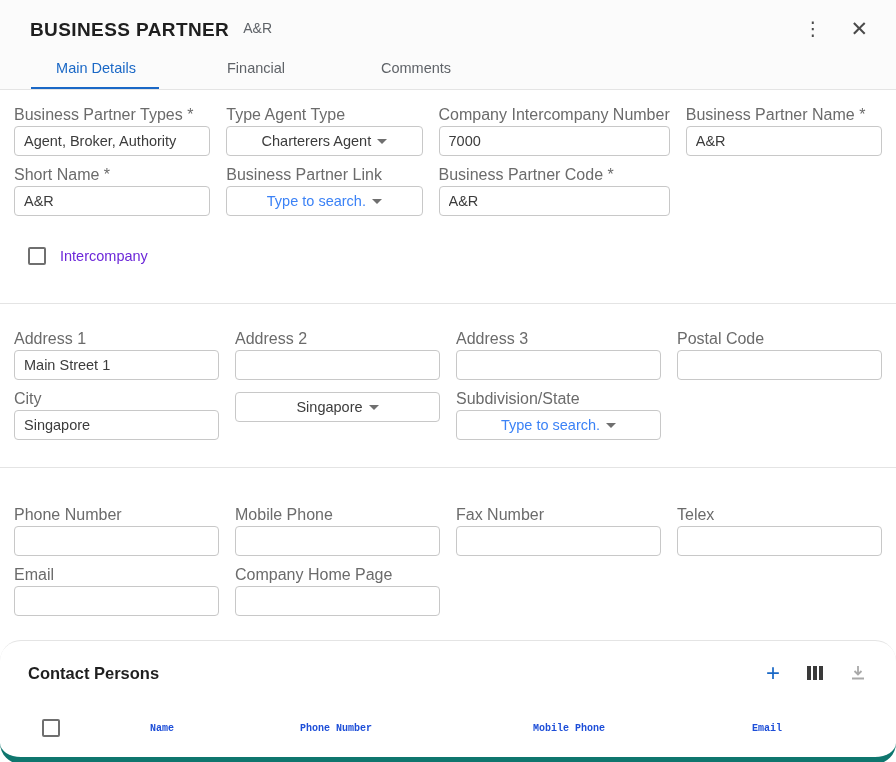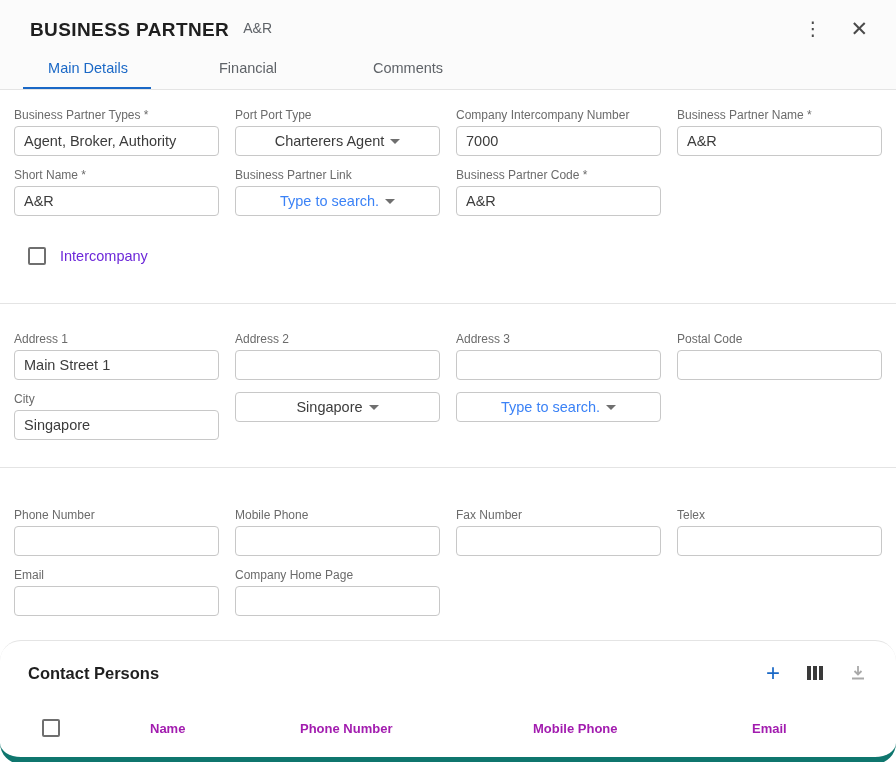--- a/index.html
+++ b/index.html
@@ -61,21 +61,21 @@
     color: #4a4a4a;
     line-height: 22px;
     cursor: pointer;
   }
 
   
   .tabs {
     display: flex;
     position: absolute;
     bottom: 0;
-    left: 8px;
+    left: 16px;
   }
   .tab {
     width: 160px;
     text-align: center;
     padding: 10px 0 13px 0;
     font-size: 14.5px;
     color: #5f6368;
     cursor: pointer;
     position: relative;
   }
@@ -95,21 +95,21 @@
     padding: 0 14px;
   }
   .form-grid {
     display: grid;
     grid-template-columns: repeat(4, 1fr);
     column-gap: 16px;
     row-gap: 12px;
   }
   .field { display: flex; flex-direction: column; }
   .field-label {
-    font-size: 12px;
+    font-size: 16px;
     color: #6b6b6b;
     margin-bottom: 4px;
     line-height: 14px;
     white-space: nowrap;
   }
   .field-input, .select-box {
     height: 30px;
     border: 1px solid #c8c8c8;
     border-radius: 4px;
     background: #ffffff;
@@ -210,23 +210,24 @@
   }
   .table-header {
     display: flex;
     align-items: center;
     height: 58px;
     padding: 0 28px;
   }
   .th-check { width: 122px; display: flex; align-items: center; }
   .th-check .checkbox { margin-left: 14px; }
   .th {
-    font-size: 13px;
+    font-size: 10px;
     font-weight: bold;
-    color: #a21caf;
+    color: #1d4ed8;
+    font-family: Liberation Mono, monospace;
   }
   .th-name   { width: 150px; }
   .th-phone  { width: 233px; }
   .th-mobile { width: 219px; }
   .th-email  { flex: 1; }
 </style>
 </head>
 <body>
 
 <div class="dialog">
@@ -247,21 +248,21 @@
     </div>
   </div>
 
   <div class="section pad-1">
     <div class="form-grid">
       <div class="field">
         <label class="field-label">Business Partner Types *</label>
         <input class="field-input" value="Agent, Broker, Authority" style="">
       </div>
       <div class="field">
-        <label class="field-label">Port Port Type</label>
+        <label class="field-label">Type Agent Type</label>
         <div class="select-box">
           <span class="select-value">Charterers Agent</span>
           <span class="caret"></span>
         </div>
       </div>
       <div class="field">
         <label class="field-label">Company Intercompany Number</label>
         <input class="field-input" value="7000" style="">
       </div>
       <div class="field">
@@ -317,20 +318,21 @@
         <label class="field-label">City</label>
         <input class="field-input" value="Singapore" style="">
       </div>
       <div class="field">
         <div class="select-box">
           <span class="select-value">Singapore</span>
           <span class="caret"></span>
         </div>
       </div>
       <div class="field">
+        <label class="field-label">Subdivision/State</label>
         <div class="select-box">
           <span class="select-value placeholder">Type to search.</span>
           <span class="caret"></span>
         </div>
       </div>
       <div class="field"></div>
     </div>
   </div>
 
   <hr class="divider div-2">

